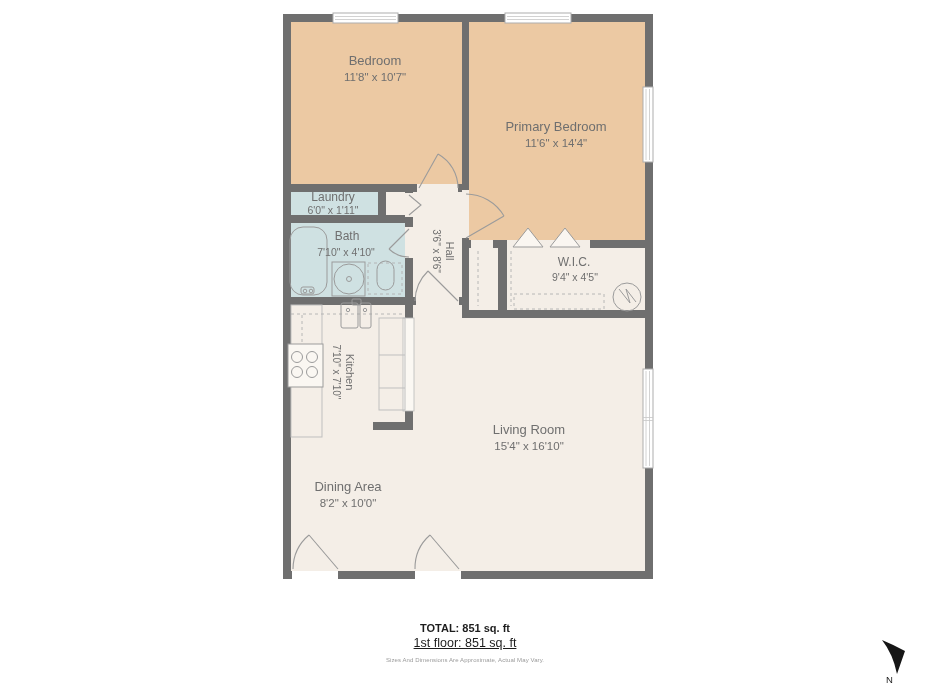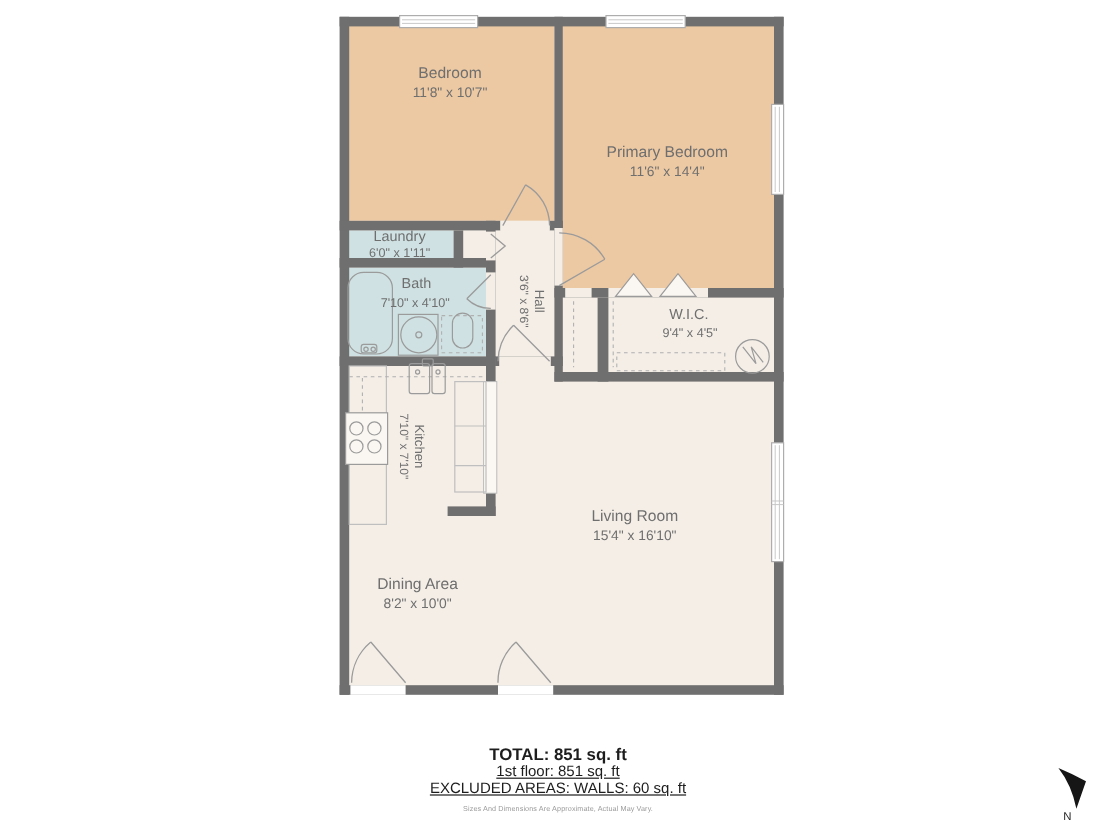--- a/index.html
+++ b/index.html
@@ -23,21 +23,21 @@
   .fx-light{stroke:#bfbfbf;stroke-width:1;fill:none;}
   .dash{stroke:#b0b0b0;stroke-width:.9;fill:none;stroke-dasharray:3 3;}
   .room-name{fill:var(--label-text,#6f6f6f);font-size:13px;}
   .room-name.sm{font-size:12px;}
   .room-name.rot{font-size:11px;}
   .room-dims{fill:var(--label-text,#6f6f6f);font-size:11.5px;}
   .room-dims.sm{font-size:10.5px;}
   .room-dims.rot{font-size:10px;}
   
   .footer{position:absolute;left:0;right:0;top:621px;text-align:center;color:var(--footer-text,#1d1d1d);}
-  .f-total{font-size:14px;font-weight:bold;line-height:14.5px;}
+  .f-total{font-size:11px;font-weight:bold;line-height:14.5px;}
   .f-line{font-size:12.5px;line-height:14.5px;text-decoration:underline;}
   .f-disclaimer{font-size:6px;color:#9a9a9a;margin-top:7px;letter-spacing:.1px;}
   .compass{position:absolute;left:872px;top:630px;}
 </style>
 </head>
 <body>
 
 <div class="stage">
 
   <svg width="930" height="600" viewBox="0 0 930 600">
@@ -195,21 +195,20 @@
 
       <text class="room-name" x="348" y="491">Dining Area</text>
       <text class="room-dims" x="348" y="507">8'2" x 10'0"</text>
     </g>
   </svg>
 
   
   <div class="footer">
     <div class="f-total">TOTAL: 851 sq. ft</div>
     <div class="f-line">1st floor: 851 sq. ft</div>
-    <div class="f-line">EXCLUDED AREAS: WALLS: 60 sq. ft</div>
     <div class="f-disclaimer">Sizes And Dimensions Are Approximate, Actual May Vary.</div>
   </div>
 
   
   <svg class="compass" width="46" height="58" viewBox="0 0 46 58">
     <path d="M10 10 Q21 24 25 44 L33 21 Q22 15 10 10 Z" fill="#161616"></path>
     <text x="14" y="53" font-size="9.5" fill="#222">N</text>
   </svg>
 
 </div>

